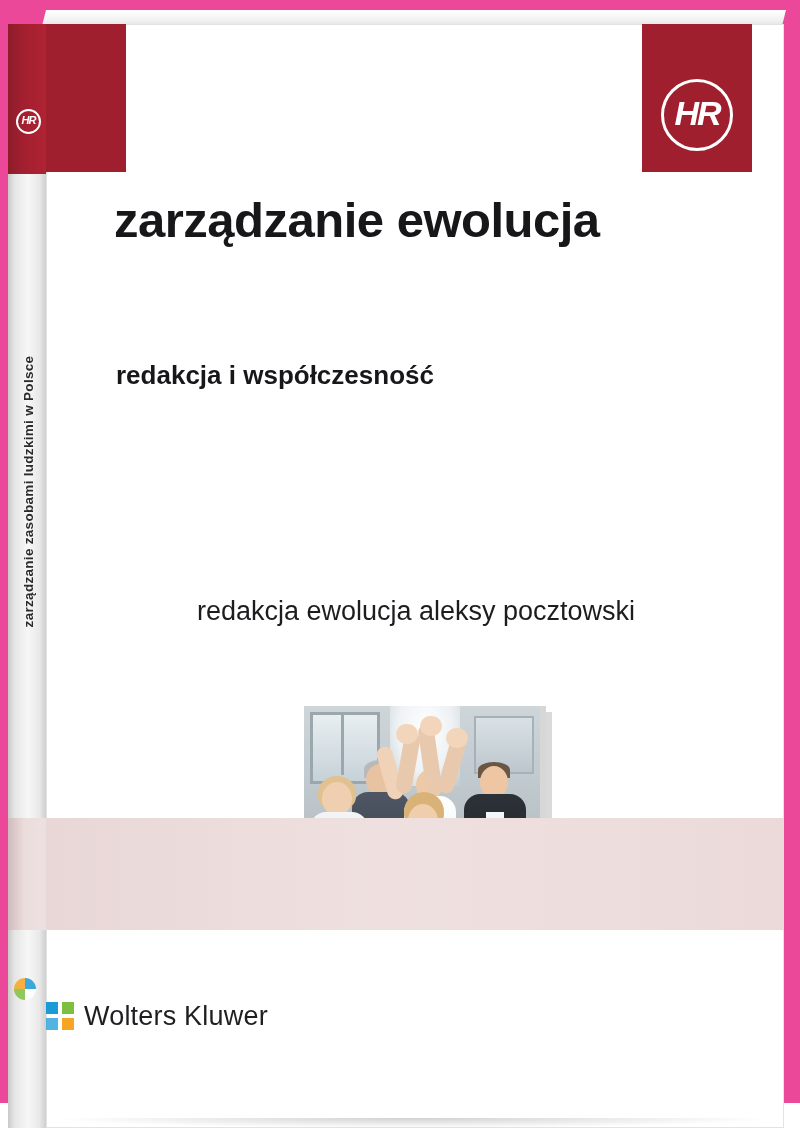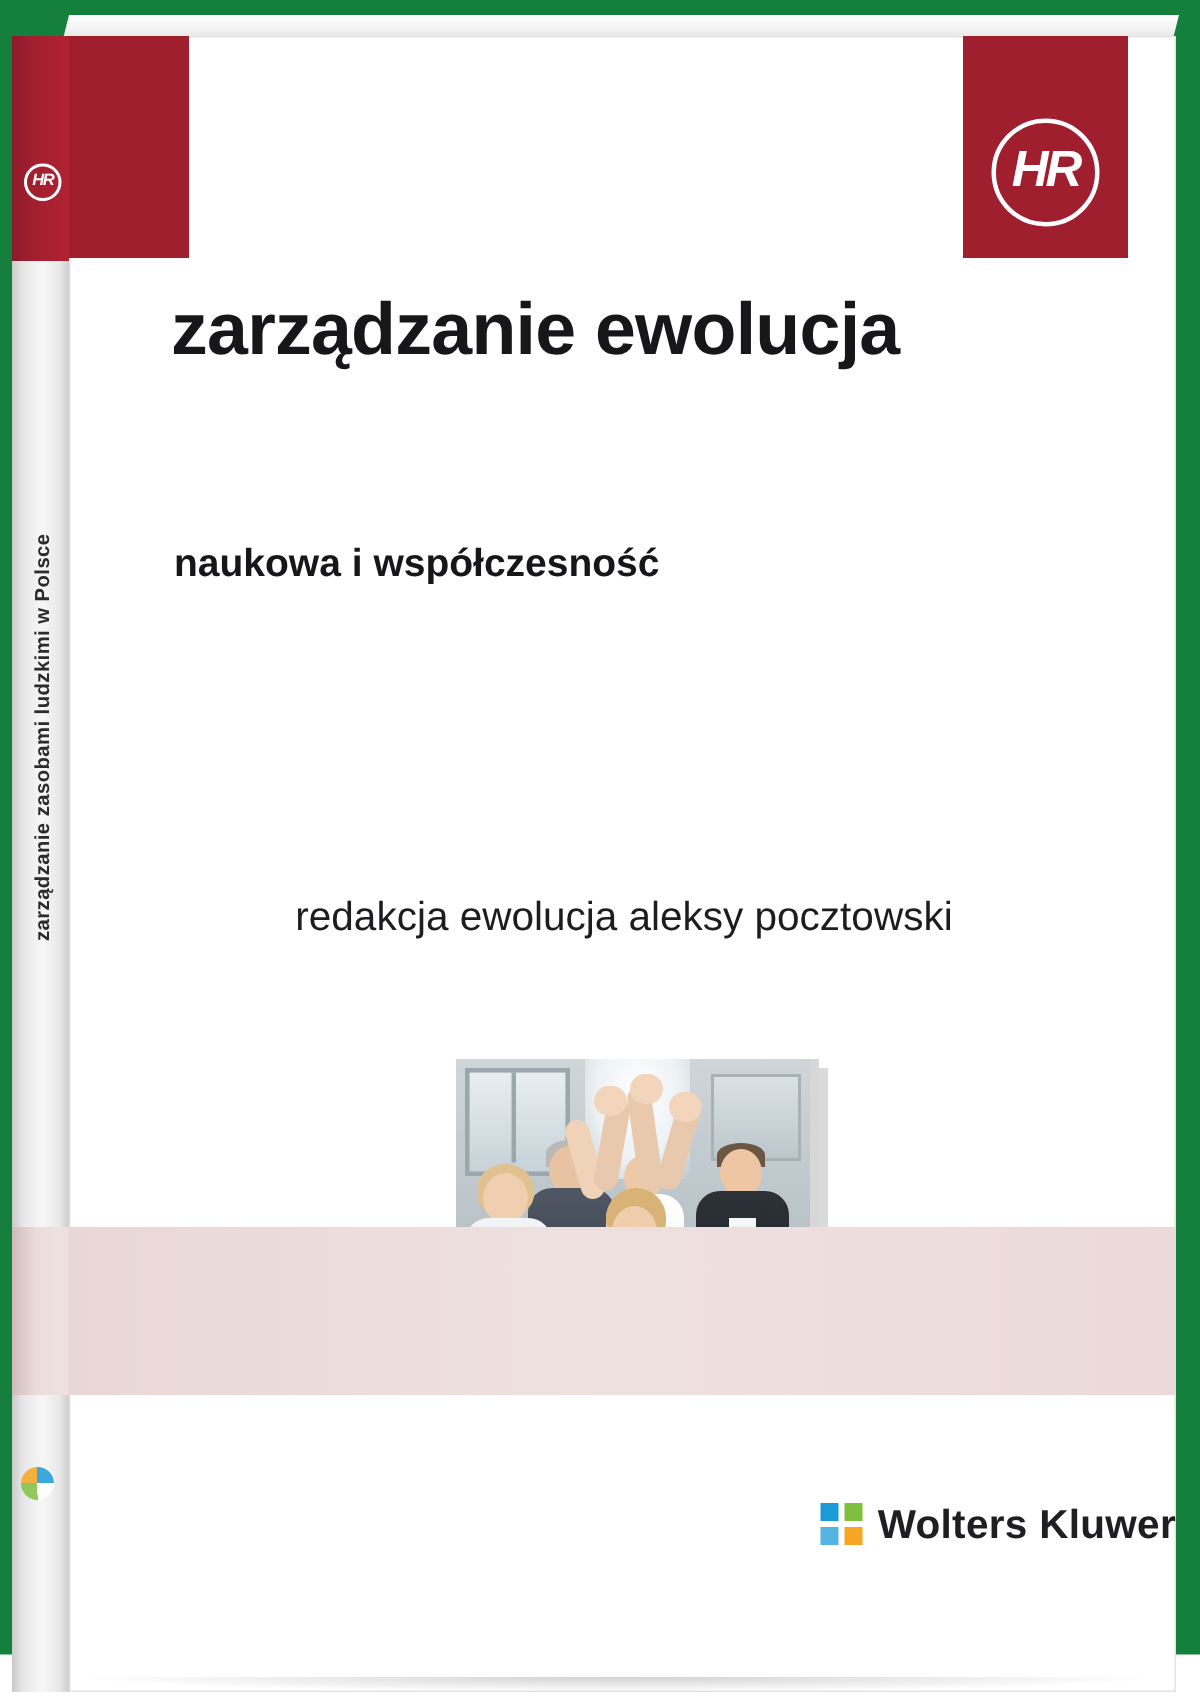--- a/index.html
+++ b/index.html
@@ -11,21 +11,21 @@
     width: 800px;
     height: 1133px;
     font-family: "Liberation Sans", sans-serif;
     overflow: hidden;
   }
 
   .book-stage {
     position: relative;
     width: 800px;
     height: 1103px;
-    background: #15803d;
+    background: #ec4899;
   }
 
   
   .book {
     position: absolute;
     left: 8px;
     top: 10px;
     width: 776px;
     height: 1120px;
   }
@@ -286,25 +286,24 @@
     height: 112px;
     background: linear-gradient(90deg,#e9d7d7 0%, #efe0e0 45%, #ecdada 100%);
   }
 
   
   .publisher {
     position: absolute;
     left: 0;
     bottom: 96px;
     width: 738px;
-    text-align: right;
+    text-align: left;
     font-size: 27px;
     color: #1f1f22;
     letter-spacing: .2px;
-    font-weight: bold;
   }
   .publisher .wk-logo {
     display: inline-block;
     width: 28px;
     height: 28px;
     margin-right: 10px;
     vertical-align: -5px;
     position: relative;
   }
   .wk-logo .q {
@@ -349,21 +348,21 @@
       <div class="cover-red-right"></div>
 
       <div class="hr-mark">
         <span class="hr-circle">HR</span>
       </div>
 
       <div class="title">
         <div>zarządzanie ewolucja</div>
       </div>
 
-      <div class="subtitle">naukowa i współczesność</div>
+      <div class="subtitle">redakcja i współczesność</div>
 
       <div class="editors">
         <div>redakcja ewolucja   aleksy pocztowski</div>
       </div>
 
       <div class="photo-wrap">
         <div class="photo">
           <div class="ph-window"></div>
           <div class="ph-bright"></div>
           <div class="ph-board"></div>

